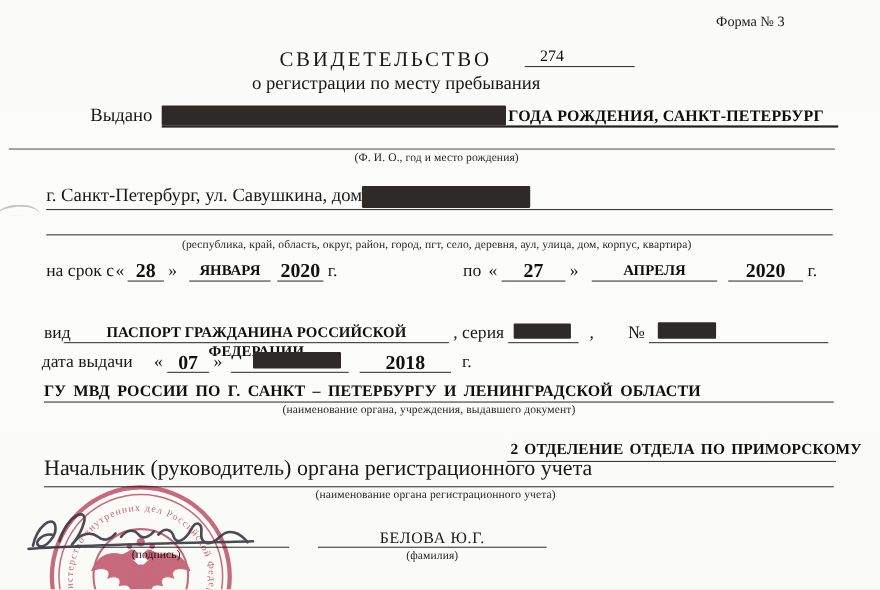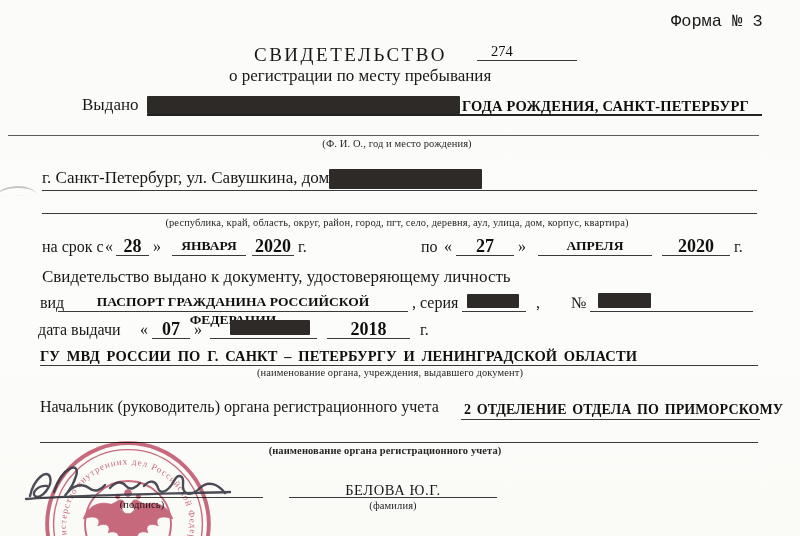--- a/index.html
+++ b/index.html
@@ -38,21 +38,21 @@
     position:absolute; left:42px; top:438px; width:172px; height:172px;
     opacity:.88; mix-blend-mode:multiply;
   }
   .signature { position:absolute; left:20px; top:450px; width:220px; height:58px; z-index:5; }
 </style>
 </head>
 <body>
 
 <div class="page">
 
-  <div class="abs" style="left:671px; top:12px; font-size:17px;font-family:Liberation Mono, monospace;">Форма № 3</div>
+  <div class="abs" style="left:651px; top:12px; font-size:13px;">Форма № 3</div>
 
   <div class="abs" style="left:254px; top:44px; font-size:19px; letter-spacing:2.5px;">СВИДЕТЕЛЬСТВО</div>
 
   <div class="blank" style="left:477px; top:42px; width:100px; font-weight:normal; font-size:14.5px; text-align:left; padding-left:14px;">274</div>
 
   <div class="abs t17" style="left:229px; top:66px;">о регистрации по месту пребывания</div>
 
   <div class="abs t17" style="left:82px; top:95px;">Выдано</div>
   <div class="redact" style="left:147px; top:96px; width:313px; height:18px;"></div>
   <div class="abs boldcaps" style="left:462px; top:98px;">ГОДА РОЖДЕНИЯ, САНКТ-ПЕТЕРБУРГ</div>
@@ -77,21 +77,20 @@
   <div class="abs t16" style="left:298px; top:238px;">г.</div>
 
   <div class="abs t16" style="left:421px; top:238px;">по</div>
   <div class="abs quote" style="left:444px; top:238px;">«</div>
   <div class="blank" style="left:456px; top:237px; width:58px;">27</div>
   <div class="abs quote" style="left:518px; top:238px;">»</div>
   <div class="blank" style="left:538px; top:237px; width:114px; font-size:13.5px;">АПРЕЛЯ</div>
   <div class="blank" style="left:662px; top:237px; width:68px;">2020</div>
   <div class="abs t16" style="left:734px; top:238px;">г.</div>
 
-  <div class="abs t17" style="left:42px; top:267px;">Свидетельство выдано к документу, удостоверяющему личность</div>
 
   <div class="abs t16" style="left:40px; top:294px;">вид</div>
   <div class="blank" style="left:58px; top:293px; width:350px; font-size:13.5px; font-weight:600;">ПАСПОРТ ГРАЖДАНИНА РОССИЙСКОЙ ФЕДЕРАЦИИ</div>
   <div class="abs t16" style="left:412px; top:294px;">, серия</div>
   <div class="blank" style="left:462px; top:293px; width:64px;"></div>
   <div class="redact" style="left:467px; top:294px; width:52px; height:14px;"></div>
   <div class="abs t16" style="left:536px; top:294px;">,</div>
   <div class="abs t16" style="left:571px; top:294px;">№</div>
   <div class="blank" style="left:590px; top:293px; width:163px;"></div>
   <div class="redact" style="left:598px; top:293px; width:53px; height:15px;"></div>
@@ -102,25 +101,25 @@
   <div class="abs quote" style="left:194px; top:321px;">»</div>
   <div class="blank" style="left:210px; top:320px; width:107px;"></div>
   <div class="redact" style="left:230px; top:320px; width:80px; height:15px;"></div>
   <div class="blank" style="left:327px; top:320px; width:83px;">2018</div>
   <div class="abs t16" style="left:420px; top:321px;">г.</div>
 
   <div class="abs semicaps" style="left:40px; top:348px; word-spacing:3px; font-size:14.5px;">ГУ МВД РОССИИ ПО Г. САНКТ – ПЕТЕРБУРГУ И ЛЕНИНГРАДСКОЙ ОБЛАСТИ</div>
   <div class="rule" style="left:40px; top:365px; width:718px;"></div>
   <div class="caption" style="left:0; top:367px; width:780px;">(наименование органа, учреждения, выдавшего документ)</div>
 
-  <div class="abs" style="left:40px; top:398px; font-size:16px;">Начальник (руководитель) органа регистрационного учета</div>
+  <div class="abs" style="left:40px; top:415px; font-size:20px;">Начальник (руководитель) органа регистрационного учета</div>
   <div class="abs semicaps" style="left:464px; top:402px; word-spacing:2px;">2 ОТДЕЛЕНИЕ ОТДЕЛА  ПО ПРИМОРСКОМУ</div>
   <div class="rule" style="left:461px; top:419px; width:299px;"></div>
   <div class="rule" style="left:40px; top:442px; width:718px;"></div>
-  <div class="caption" style="left:165px; top:445px; width:440px;font-weight:bold;">(наименование органа регистрационного учета)</div>
+  <div class="caption" style="left:176px; top:445px; width:440px;">(наименование органа регистрационного учета)</div>
 
   <div class="rule" style="left:35px; top:497px; width:228px;"></div>
   <div class="caption" style="left:82px; top:499px; width:120px;">(подпись)</div>
 
   <div class="abs" style="left:289px; top:482px; width:208px; text-align:center; font-size:14.5px; letter-spacing:.6px;">БЕЛОВА  Ю.Г.</div>
   <div class="rule" style="left:289px; top:497px; width:208px;"></div>
   <div class="caption" style="left:289px; top:500px; width:208px;">(фамилия)</div>
 
   <svg class="stamp" viewBox="0 0 200 200">
     <g fill="none" stroke="#c4566f">

